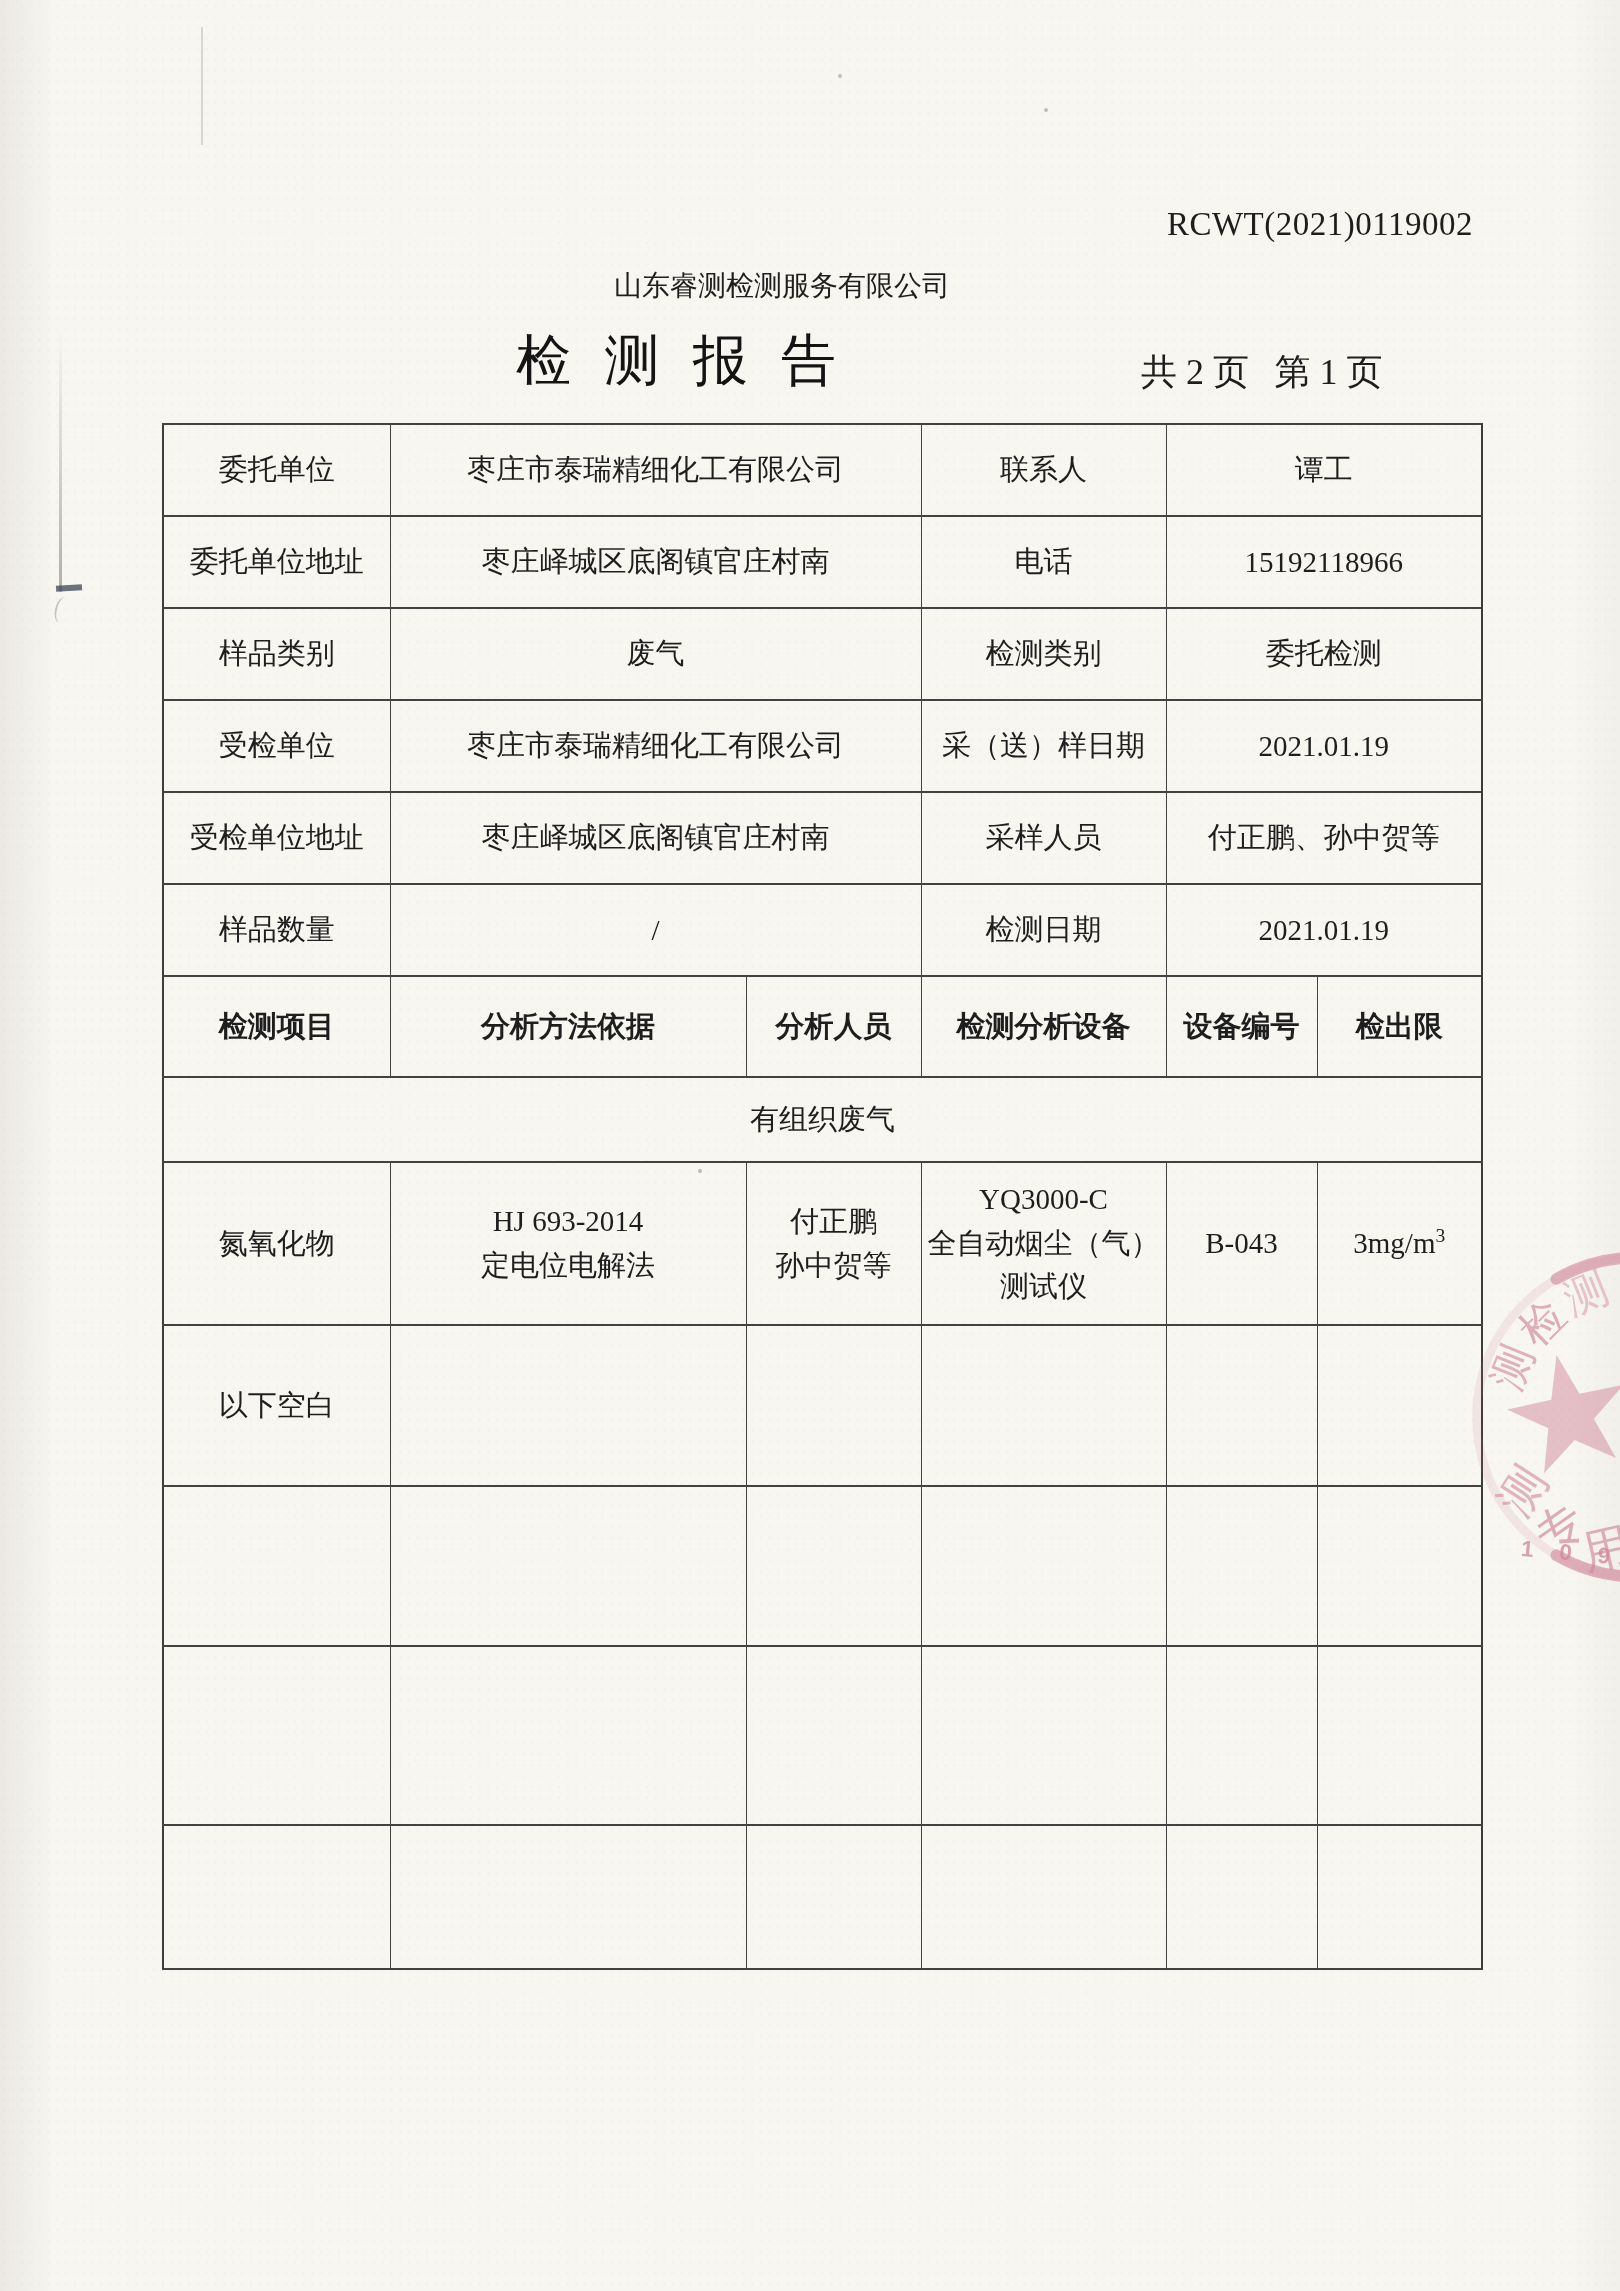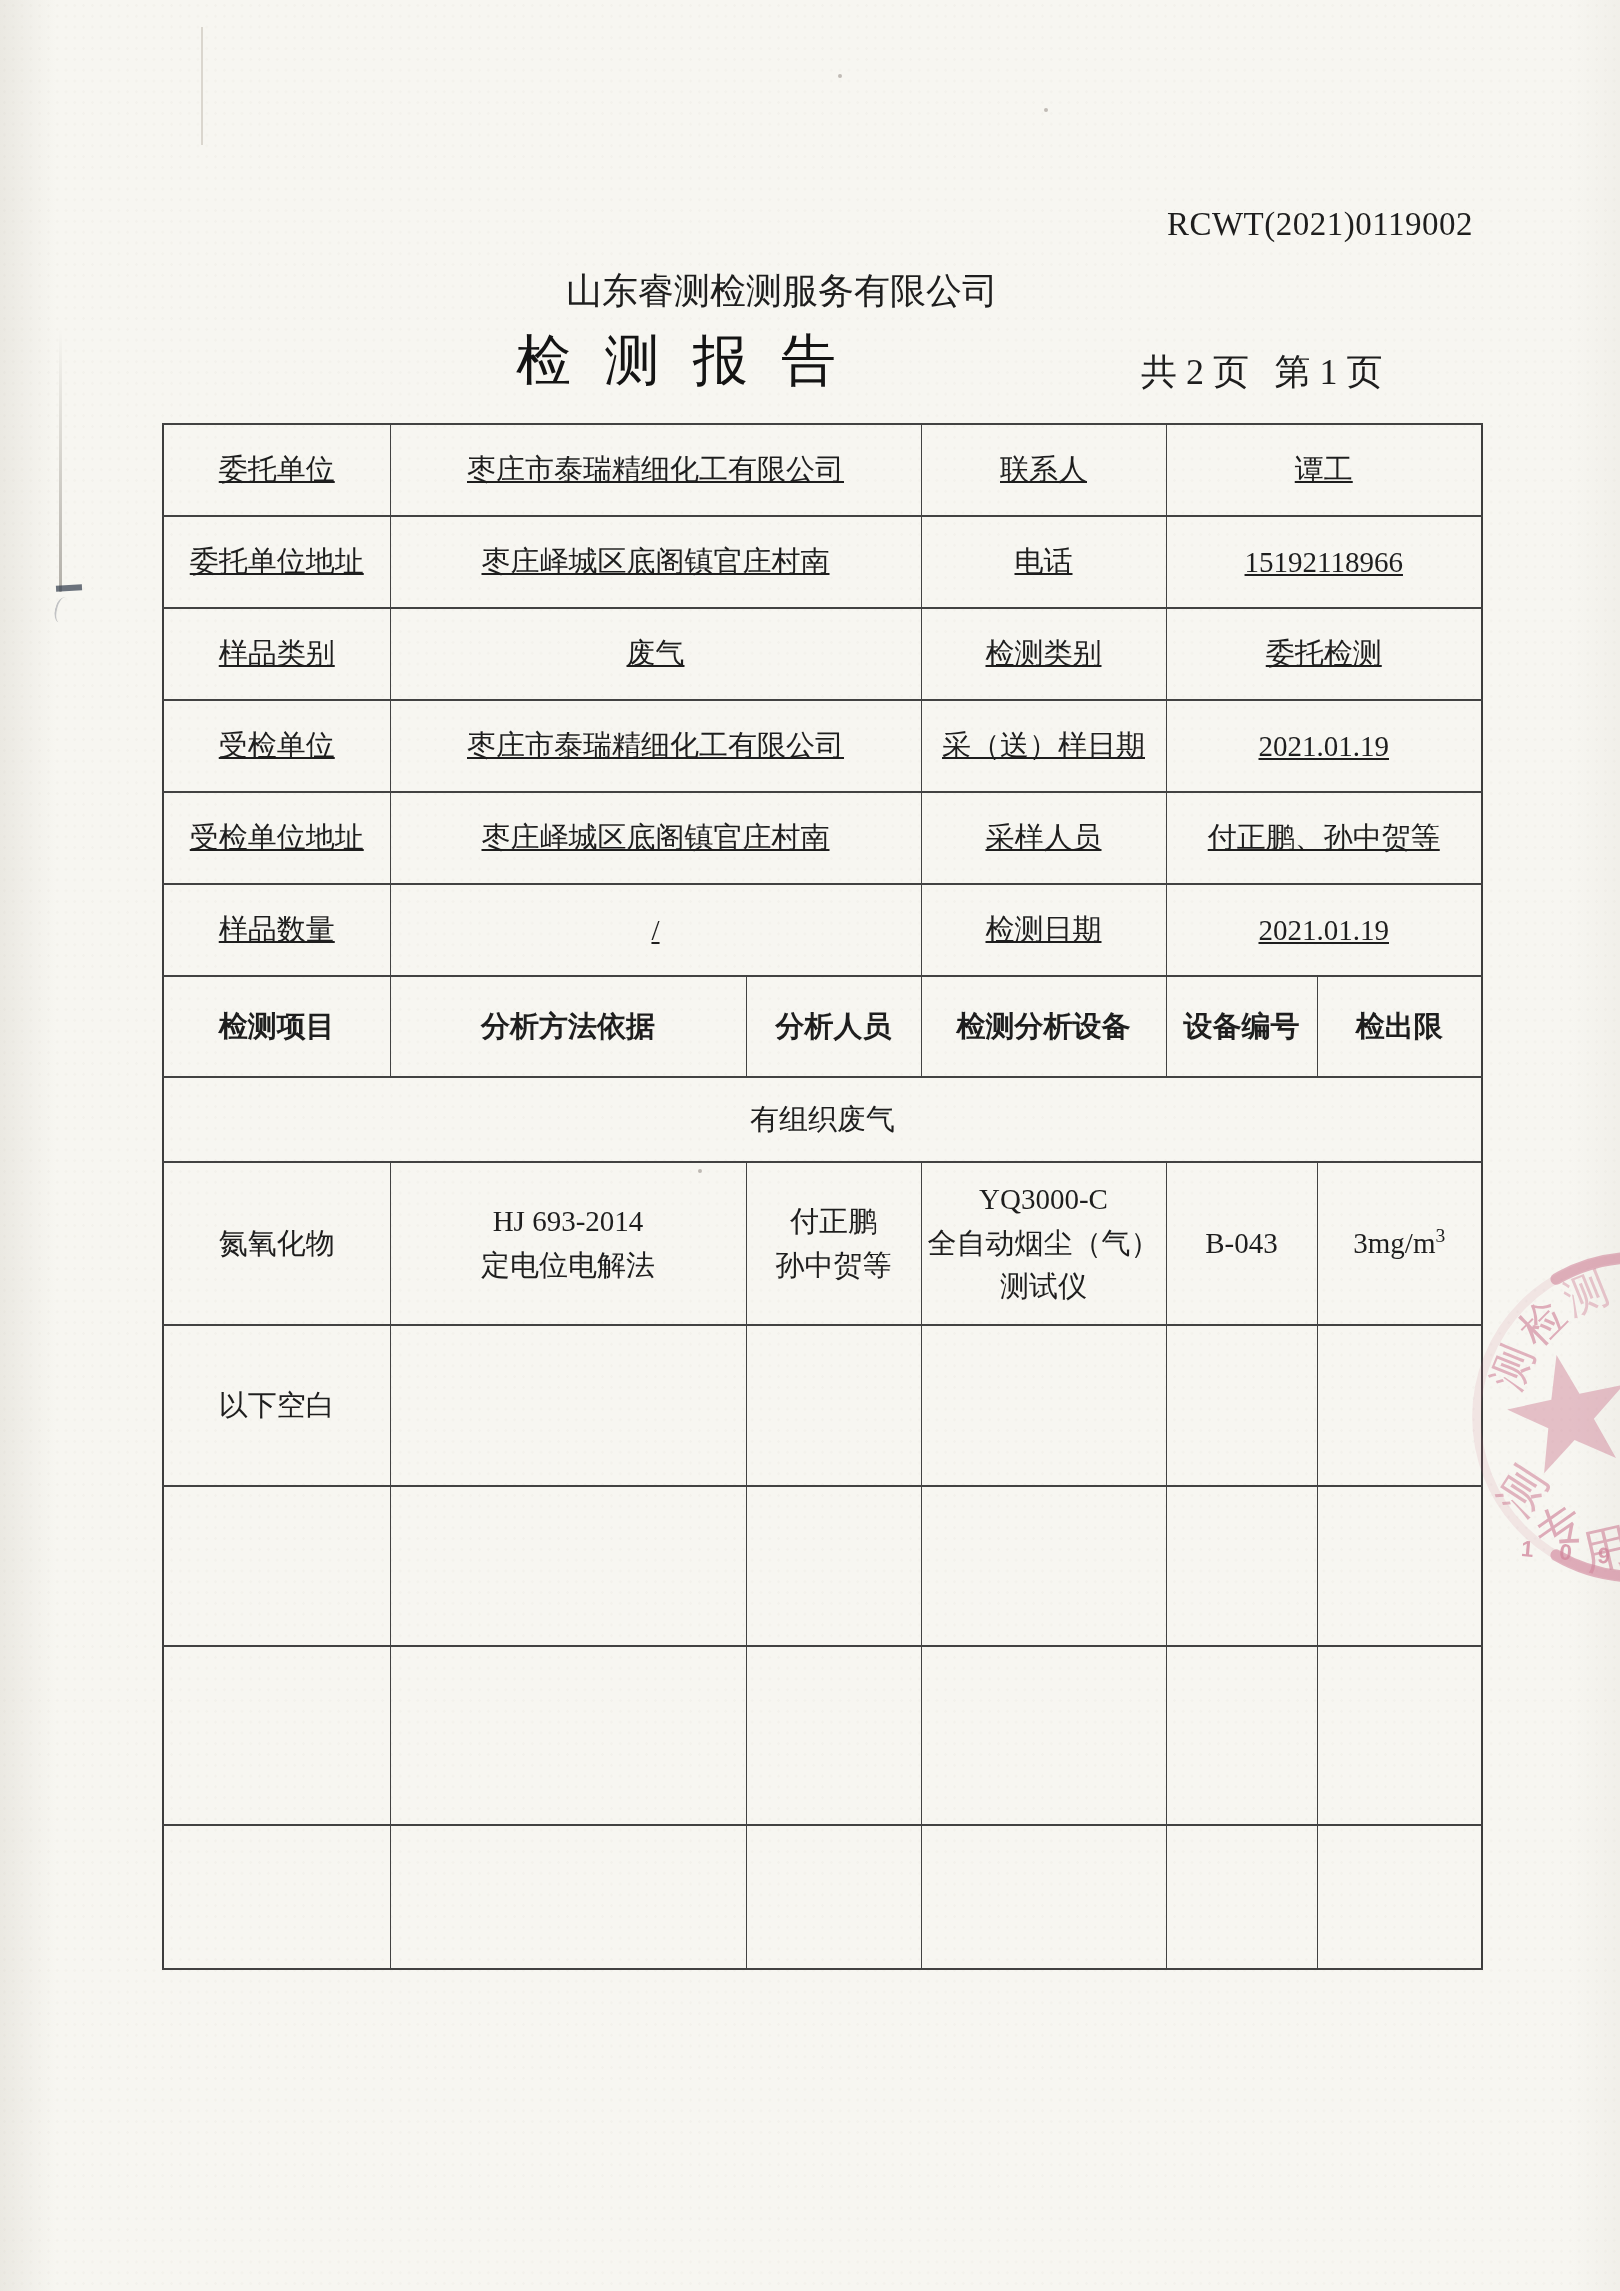--- a/index.html
+++ b/index.html
@@ -11,30 +11,30 @@
     background-size:8.8px 10.8px;
     overflow:hidden;
     font-family:"Liberation Serif","DejaVu Serif",serif;
     color:#1e1e1e;
   }
   .edge-shade{position:absolute;left:0;top:0;width:100%;height:100%;
     background:linear-gradient(90deg, rgba(190,184,172,.22), rgba(190,184,172,0) 3.5%, rgba(190,184,172,0) 97%, rgba(205,200,190,.15));
     pointer-events:none;}
   
   .report-no{position:absolute;top:206px;right:147px;font-size:33px;letter-spacing:0.5px;white-space:nowrap;}
-  .company{position:absolute;top:267px;left:782px;transform:translateX(-50%);font-size:36px;white-space:nowrap;}
+  .company{position:absolute;top:267px;left:782px;transform:translateX(-50%);font-size:28px;white-space:nowrap;}
   .doc-title{position:absolute;top:324px;left:681px;transform:translateX(-50%);
     font-size:55px;font-weight:400;letter-spacing:9.8px;white-space:nowrap;color:#141414;}
   .page-info{position:absolute;top:348px;left:1141px;font-size:36px;white-space:nowrap;display:flex;gap:25.5px;}
   
   table.report{position:absolute;left:162px;top:423px;width:1319px;border-collapse:collapse;table-layout:fixed;}
   table.report td{border:2px solid #424242;border-left-width:1.5px;border-right-width:1.5px;
     text-align:center;vertical-align:middle;font-size:29px;padding:0 3.9px;overflow:hidden;}
   table.report{border:2.5px solid #3d3d3d;}
-  tr.r94{height:92px;text-decoration:underline;} tr.r91{height:89px;} tr.r103{height:101px;font-weight:bold;} tr.r87{height:85px;margin-left:36px;}
+  tr.r94{height:92px;} tr.r91{height:89px;} tr.r103{height:101px;font-weight:bold;} tr.r87{height:85px;margin-left:36px;}
   tr.r166{height:163px;} tr.r164{height:161px;margin-left:12px;} tr.r163{height:160px;} tr.r183{height:179px;} tr.r147{height:144px;}
   .line{line-height:1.5;}
   sup.lim{font-size:19.6px;vertical-align:super;line-height:0;}
   
   .crease{position:absolute;left:59px;top:329px;width:2.9px;height:263px;border-radius:2px;
     background:linear-gradient(180deg, rgba(150,145,135,0) 0%, rgba(140,135,125,.28) 45%, rgba(115,110,102,.5) 96%);}
   .crease-tick{position:absolute;left:56px;top:585px;width:25.5px;height:5.9px;background:#3c4654;opacity:.75;transform:rotate(-3deg);}
   .crease-tail{position:absolute;left:55px;top:597px;width:12.7px;height:25.5px;border-left:2px solid rgba(95,100,115,.35);border-radius:50%;transform:rotate(14deg);}
   .faint-line-top{position:absolute;left:201px;top:27.4px;width:2px;height:118px;background:rgba(170,164,150,.38);}
   .speck{position:absolute;width:3.9px;height:3.9px;border-radius:50%;background:rgba(110,100,92,.4);}

